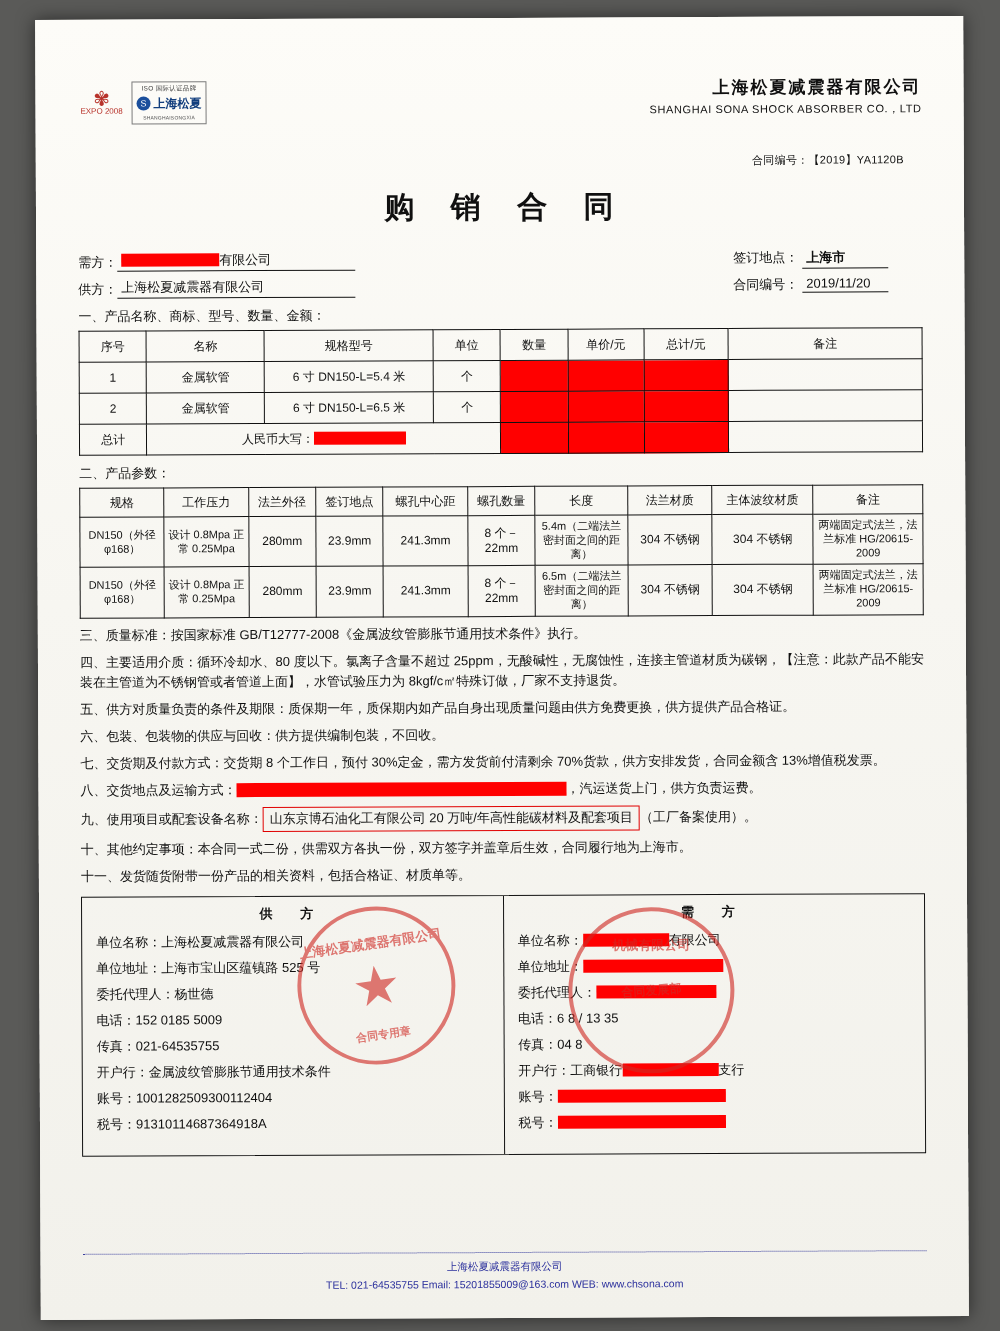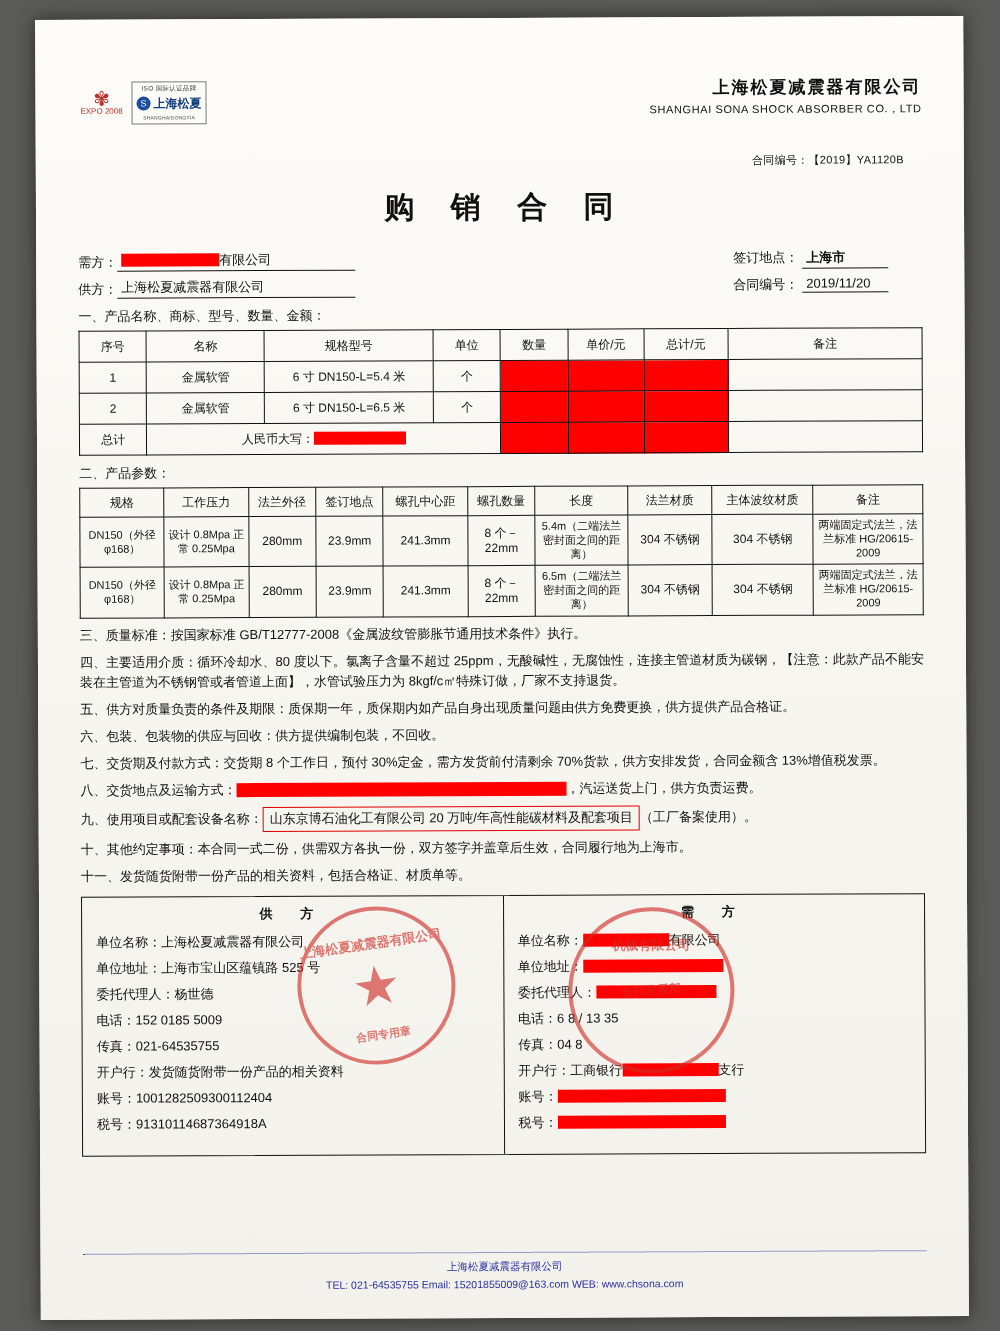--- a/index.html
+++ b/index.html
@@ -289,21 +289,21 @@
         <div class="line">
           <span>委托代理人：</span><span>杨世德</span>
         </div>
         <div class="line">
           <span>电话：</span><span>152 0185 5009</span>
         </div>
         <div class="line">
           <span>传真：</span><span>021-64535755</span>
         </div>
         <div class="line">
-          <span>开户行：</span><span>发货随货附带一份产品的相关资料</span>
+          <span>开户行：</span><span>金属波纹管膨胀节通用技术条件</span>
         </div>
         <div class="line">
           <span>账号：</span><span>1001282509300112404</span>
         </div>
         <div class="line">
           <span>税号：</span><span>91310114687364918A</span>
         </div>
       </div>
 
       <div class="col">

